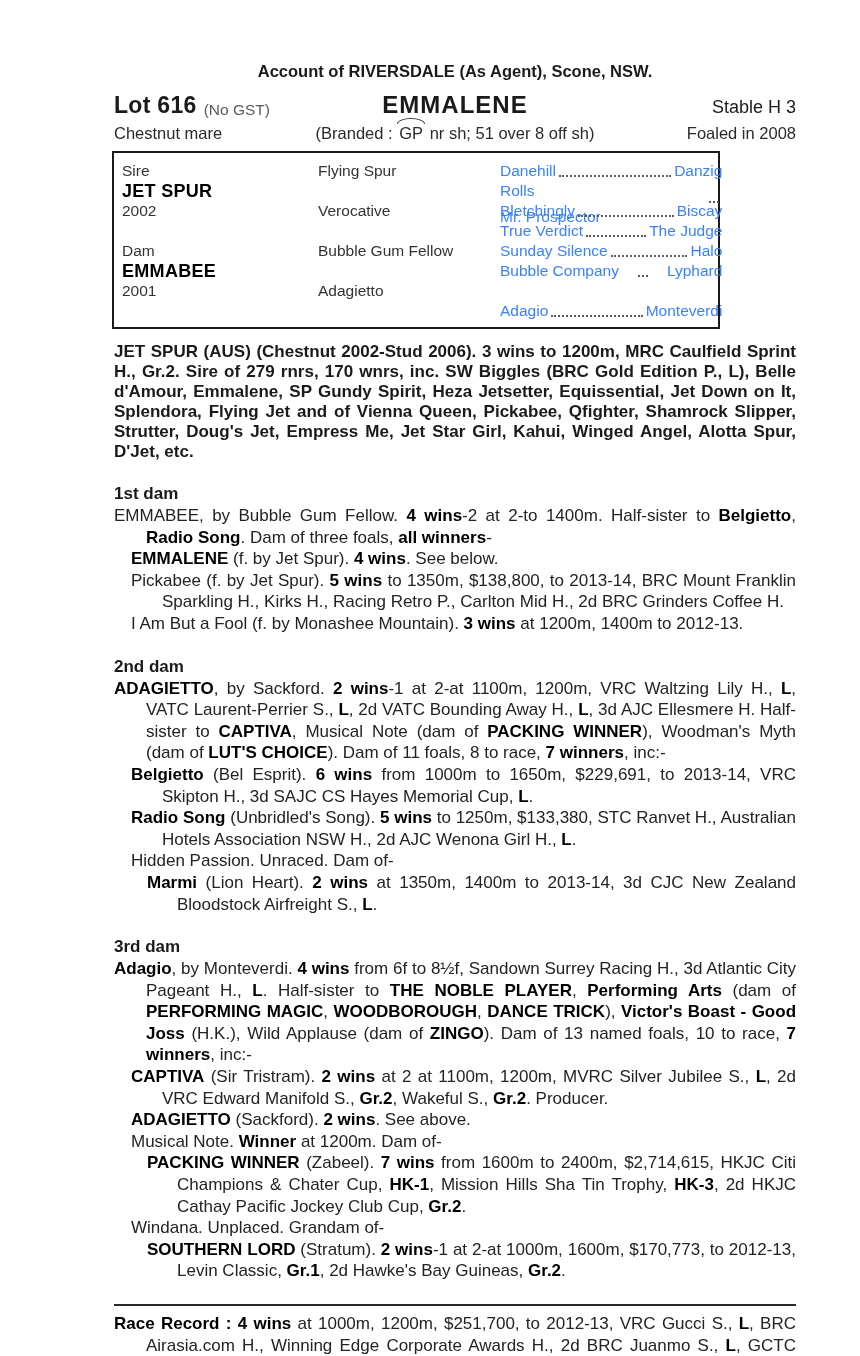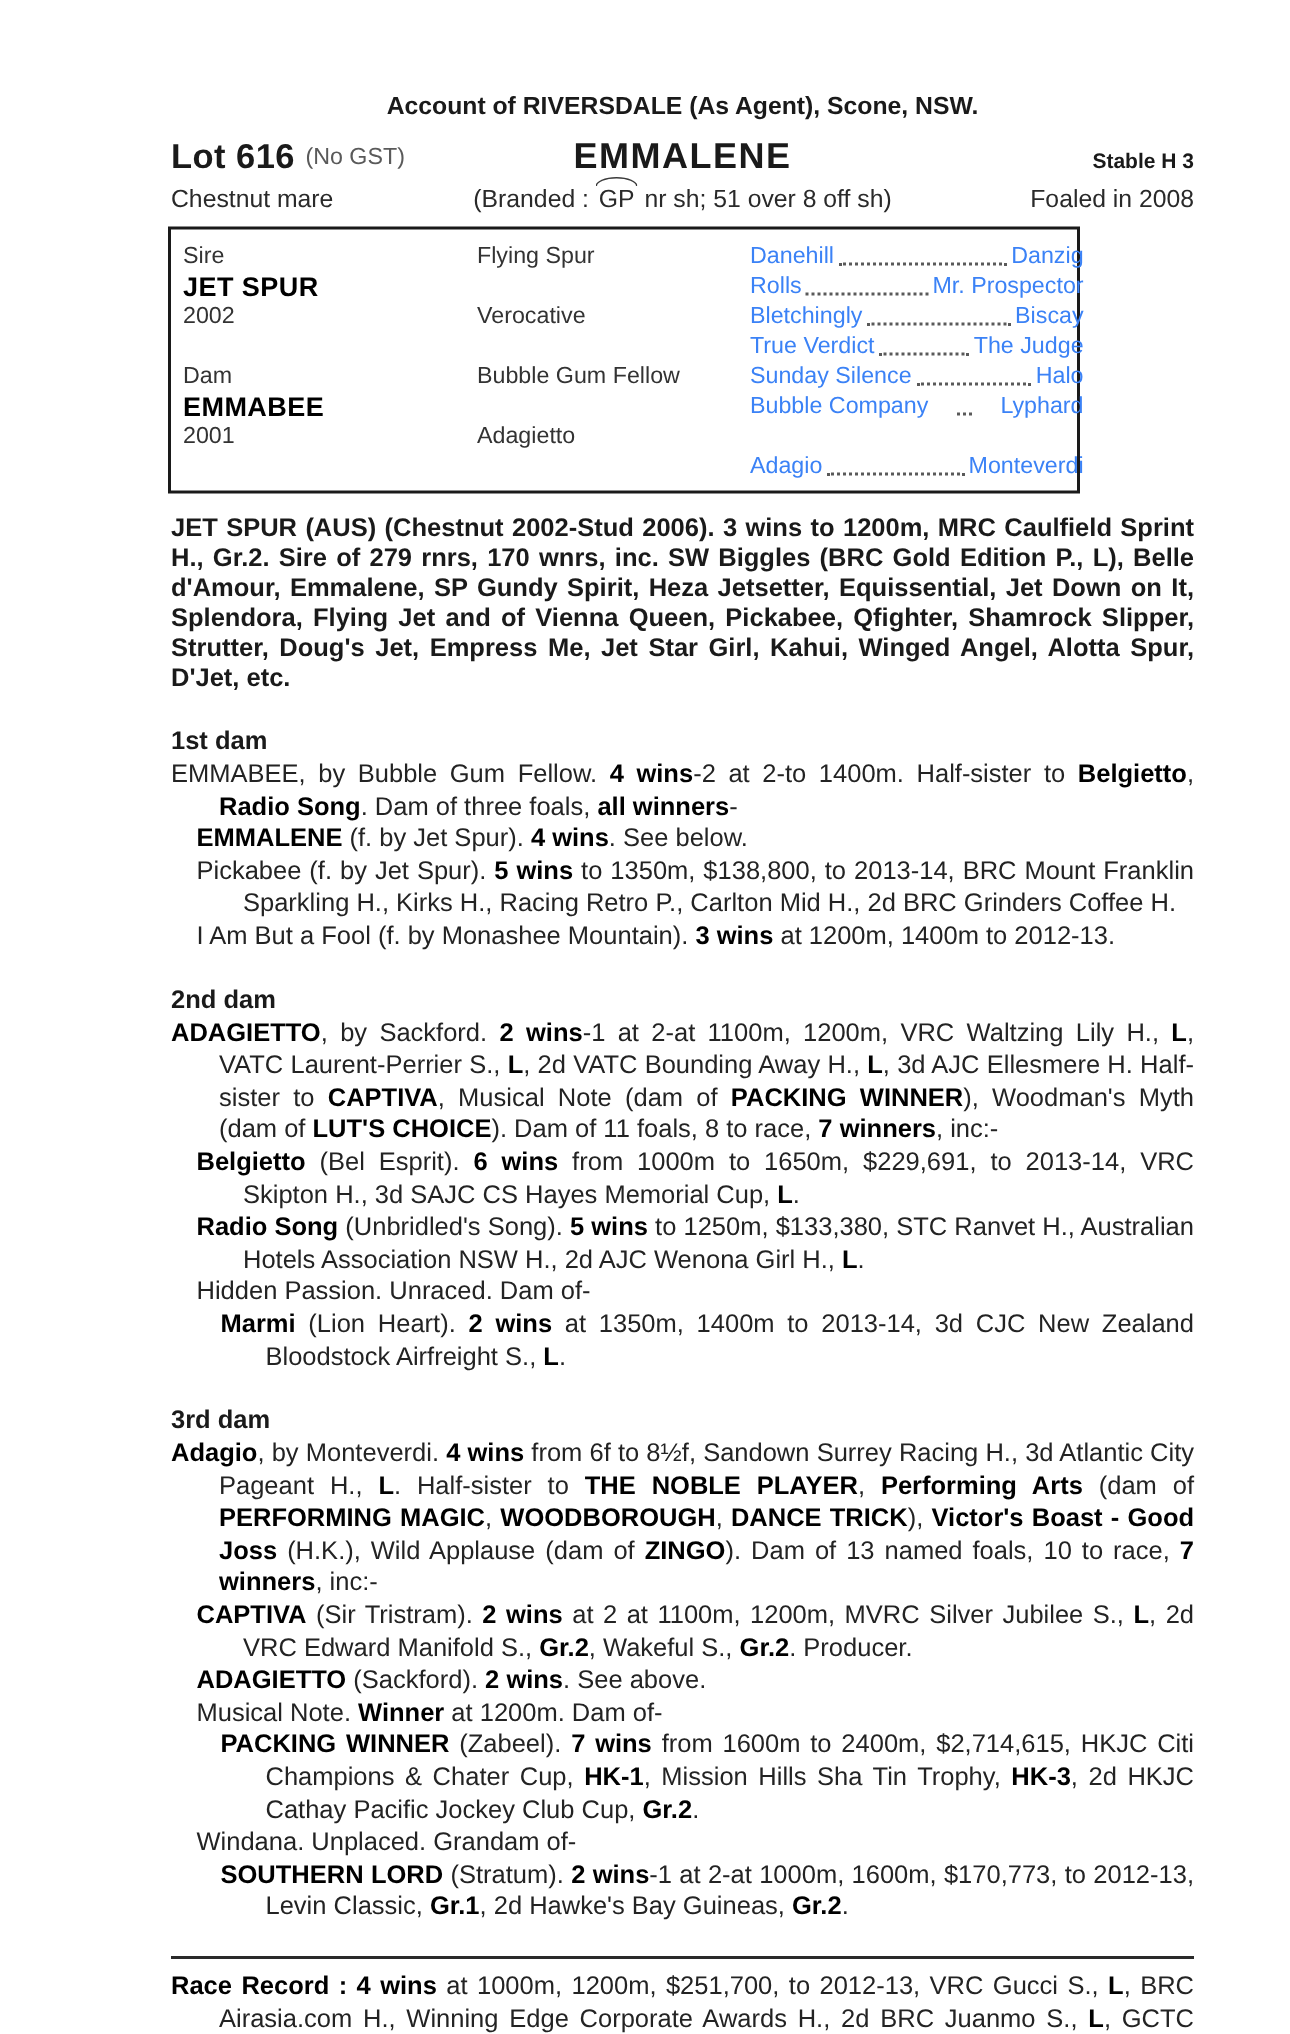--- a/index.html
+++ b/index.html
@@ -5,27 +5,27 @@
   * { margin:0; padding:0; box-sizing:border-box; }
   html,body { background:#e8e8e8; }
   .page {
     width:860px; height:1356px; background:#ffffff; margin:0 auto;
     font-family:"Liberation Sans", sans-serif; color:#1a1a1a;
     padding:62px 64px 0 114px; overflow:hidden; position:relative;
   }
   
   .account { text-align:center; font-weight:bold; font-size:16.5px; margin-bottom:10px; }
   .lot-row { display:flex; align-items:baseline; }
-  .lot-row .left { flex:1; display:flex; align-items:center; gap:7px; }
+  .lot-row .left { flex:1; display:flex; align-items:flex-end; gap:7px; }
   .lot-row .center { flex:0 0 auto; }
   .lot-row .right { flex:1; text-align:right; }
   .lot-no { font-weight:bold; font-size:23px; letter-spacing:.3px; }
   .no-gst { font-size:15.5px; color:#5a5a5a; }
   .horse-name { font-weight:bold; font-size:24px; letter-spacing:1px; }
-  .stable { font-weight:bold; font-size:14px; }
+  .stable { font-weight:normal; font-size:18px; }
   .desc-row { display:flex; align-items:baseline; margin:5px 0 8px 0; font-size:16.5px; color:#2a2a2a; }
   .desc-row .left { flex:1; }
   .desc-row .center { flex:0 0 auto; }
   .desc-row .right { flex:1; text-align:right; }
   .brand-wrap { position:relative; display:inline-block; margin:0 2px; }
   .brand-arc { position:absolute; top:-6px; left:-2px; right:-2px; height:6px;
     border:1.5px solid #3a3a3a; border-bottom:none;
     border-radius:50% 50% 0 0 / 100% 100% 0 0; }
   
   .ped-table {
@@ -87,21 +87,21 @@
   <div class="ped-table">
       <div class="ped-role" style="grid-area: 1 / 1;">Sire</div>
       <div class="ped-name" style="grid-area: 2 / 1;">JET SPUR</div>
       <div class="ped-year" style="grid-area: 3 / 1;">2002</div>
       <div class="ped-parent" style="grid-area: 1 / 2;">Flying Spur</div>
       <div class="ped-line" style="grid-area: 1 / 3;">
         <span class="nm">Danehill</span>
         <span class="leader"></span>
         <span class="anc">Danzig</span>
       </div>
-      <div class="ped-line" style="grid-area: 2 / 3;">
+      <div class="ped-line" style="grid-area: 2 / 3; flex-direction: column;">
         <span class="nm">Rolls</span>
         <span class="leader"></span>
         <span class="anc">Mr. Prospector</span>
       </div>
       <div class="ped-parent" style="grid-area: 3 / 2;">Verocative</div>
       <div class="ped-line" style="grid-area: 4 / 3;">
         <span class="nm">True Verdict</span>
         <span class="leader"></span>
         <span class="anc">The Judge</span>
       </div>

